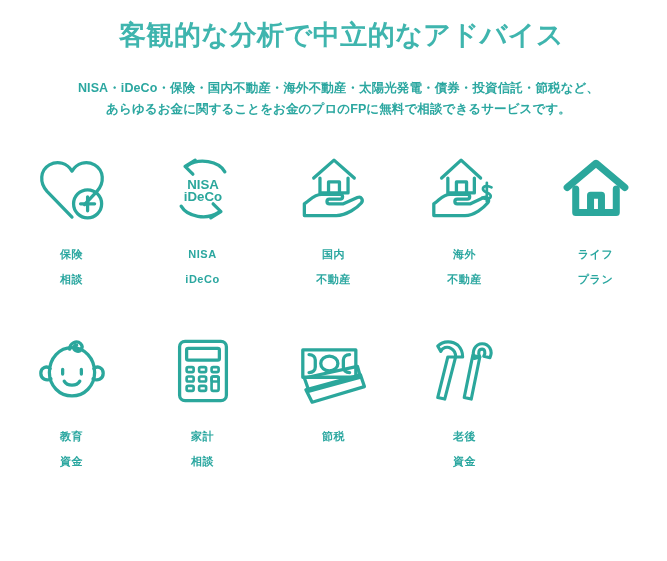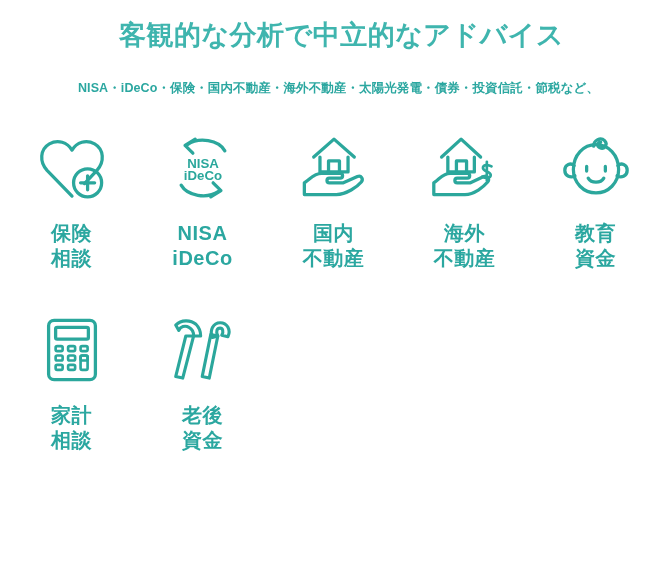--- a/index.html
+++ b/index.html
@@ -78,41 +78,42 @@
   }
   .icon-box svg {
     display: block;
     width: 78px;
     height: 78px;
   }
 
   .cell-label {
     margin-top: 14px;
     color: #2ba7a0;
-    font-size: 20px;
+    font-size: 11px;
     line-height: 25px;
     font-weight: 700;
     text-align: center;
     letter-spacing: 0.5px;
   }
   .label-line {
     display: block;
   }
 </style>
 </head>
 <body>
 
 <div class="page">
 
   <div class="header">
     <h1 class="title">
       <span class="title-line">客観的な分析で中立的なアドバイス</span>
     </h1>
     <p class="subtitle">
       <span class="subtitle-line">NISA・iDeCo・保険・国内不動産・海外不動産・太陽光発電・債券・投資信託・節税など、</span>
+      <span class="subtitle-line">あらゆるお金に関することをお金のプロのFPに無料で相談できるサービスです。</span>
     </p>
   </div>
 
   <div class="grid">
 
     <div class="cell">
       <div class="icon-box">
         <svg viewBox="0 0 100 100" fill="none" stroke="#2ba79c" stroke-width="4.2" stroke-linecap="round" stroke-linejoin="round">
           <path d="M50 86 L18 53 C8 42 9 26 21 19 C32 13 44 17 50 27 C56 17 68 13 79 19 C91 26 92 42 82 53 L66 70"></path>
           <circle cx="70" cy="69" r="18"></circle>
@@ -170,20 +171,33 @@
           </g>
         </svg>
       </div>
       <div class="cell-label">
         <span class="label-line">海外</span>
         <span class="label-line">不動産</span>
       </div>
     </div>
 
 
+    <div class="cell">
+      <div class="icon-box">
+        <svg viewBox="0 0 100 100" fill="none" stroke="#2ba79c" stroke-width="9" stroke-linecap="round" stroke-linejoin="round">
+          <path d="M13 48 L50 17 L87 48"></path>
+          <path d="M24 50 V80 H76 V50"></path>
+          <path d="M43 80 V58 H57 V80"></path>
+        </svg>
+      </div>
+      <div class="cell-label">
+        <span class="label-line">ライフ</span>
+        <span class="label-line">プラン</span>
+      </div>
+    </div>
 
     <div class="cell">
       <div class="icon-box">
         <svg viewBox="0 0 100 100" fill="none" stroke="#2ba79c" stroke-width="4.2" stroke-linecap="round" stroke-linejoin="round">
           <path d="M22 47 C18 43 10 45 10 53 C10 61 18 63 23 60"></path>
           <path d="M78 47 C82 43 90 45 90 53 C90 61 82 63 77 60"></path>
           <path d="M21 52 C21 33 34 20 50 20 C66 20 79 33 79 52 C79 69 66 82 50 82 C34 82 21 69 21 52 Z"></path>
           <path d="M47 22 C47 14 56 10 61 15 C66 20 60 27 55 24 C51 22 52 17 56 17"></path>
           <path d="M38 48 V54"></path>
           <path d="M62 48 V54"></path>
@@ -213,20 +227,36 @@
             <rect x="61" y="57" width="9" height="18.5" rx="2"></rect>
           </g>
         </svg>
       </div>
       <div class="cell-label">
         <span class="label-line">家計</span>
         <span class="label-line">相談</span>
       </div>
     </div>
 
+    <div class="cell">
+      <div class="icon-box">
+        <svg viewBox="0 0 100 100" fill="none" stroke="#2ba79c" stroke-width="4.2" stroke-linecap="round" stroke-linejoin="round">
+          <path d="M14 74 L84 55 L89 70 L22 90 Z"></path>
+          <path d="M12 59 L80 44 L84 58 L18 76 Z"></path>
+          <rect x="10" y="23" width="68" height="35"></rect>
+          <path d="M18 29 C23 29 26 32 26 36 L26 45 C26 49 23 52 18 52"></path>
+          <path d="M70 29 C65 29 62 32 62 36 L62 45 C62 49 65 52 70 52"></path>
+          <ellipse cx="44" cy="40.5" rx="11" ry="9.5"></ellipse>
+        </svg>
+      </div>
+      <div class="cell-label">
+        <span class="label-line">節税</span>
+        <span class="label-line"></span>
+      </div>
+    </div>
 
     <div class="cell">
       <div class="icon-box">
         <svg viewBox="0 0 100 100" fill="none" stroke="#2ba79c" stroke-width="4" stroke-linecap="round" stroke-linejoin="round">
           <path d="M15 18 C22 11 34 11 41 17 C45 21 47 26 47 32 L38 32 C38 27 36 23 32 21 C27 18 21 20 19 25 Z"></path>
           <path d="M38 32 L24 86 L15 84 L28 32 Z"></path>
           <path d="M62 34 C58 25 63 15 72 15 C81 15 86 24 82 33 L74 31 C77 26 75 22 72 22 C68 22 66 26 69 32 Z"></path>
           <path d="M69 32 L58 86 L49 84 L60 30 Z"></path>
         </svg>
       </div>

